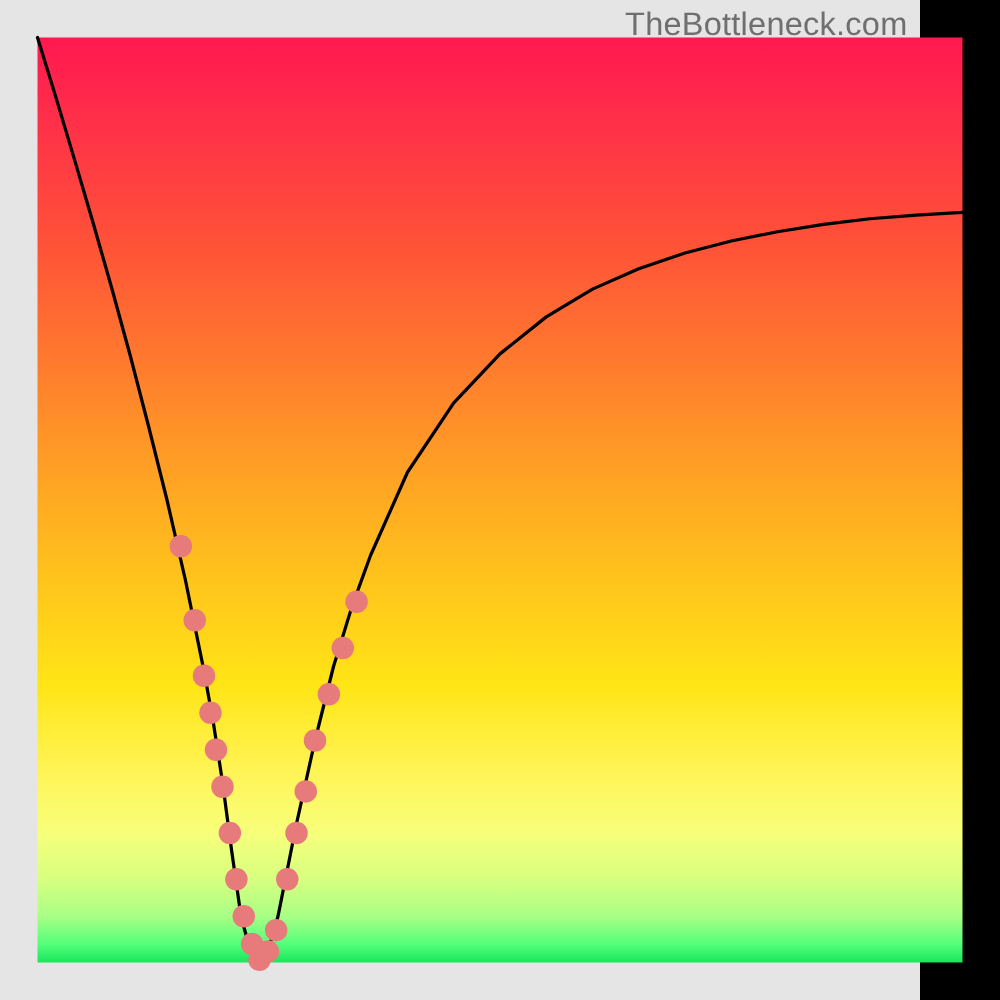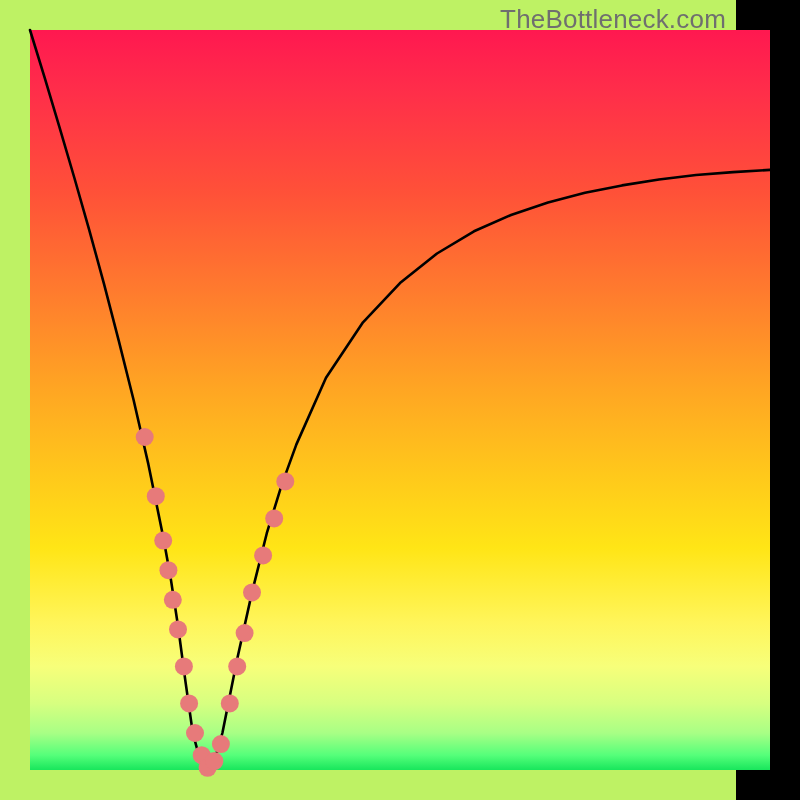--- a/index.html
+++ b/index.html
@@ -8,21 +8,21 @@
     width: 800px;
     height: 800px;
     overflow: hidden;
     background: #000;
     font-family: Arial, Helvetica, sans-serif;
   }
   .frame {
     position: relative;
     width: 736px;
     height: 800px;
-    background: #bef264;
+    background: #e5e5e5;
     text-decoration: underline;
   }
   .plot-area {
     position: absolute;
     left: 30px;
     top: 30px;
     width: 740px;
     height: 740px;
     
     background: linear-gradient(

